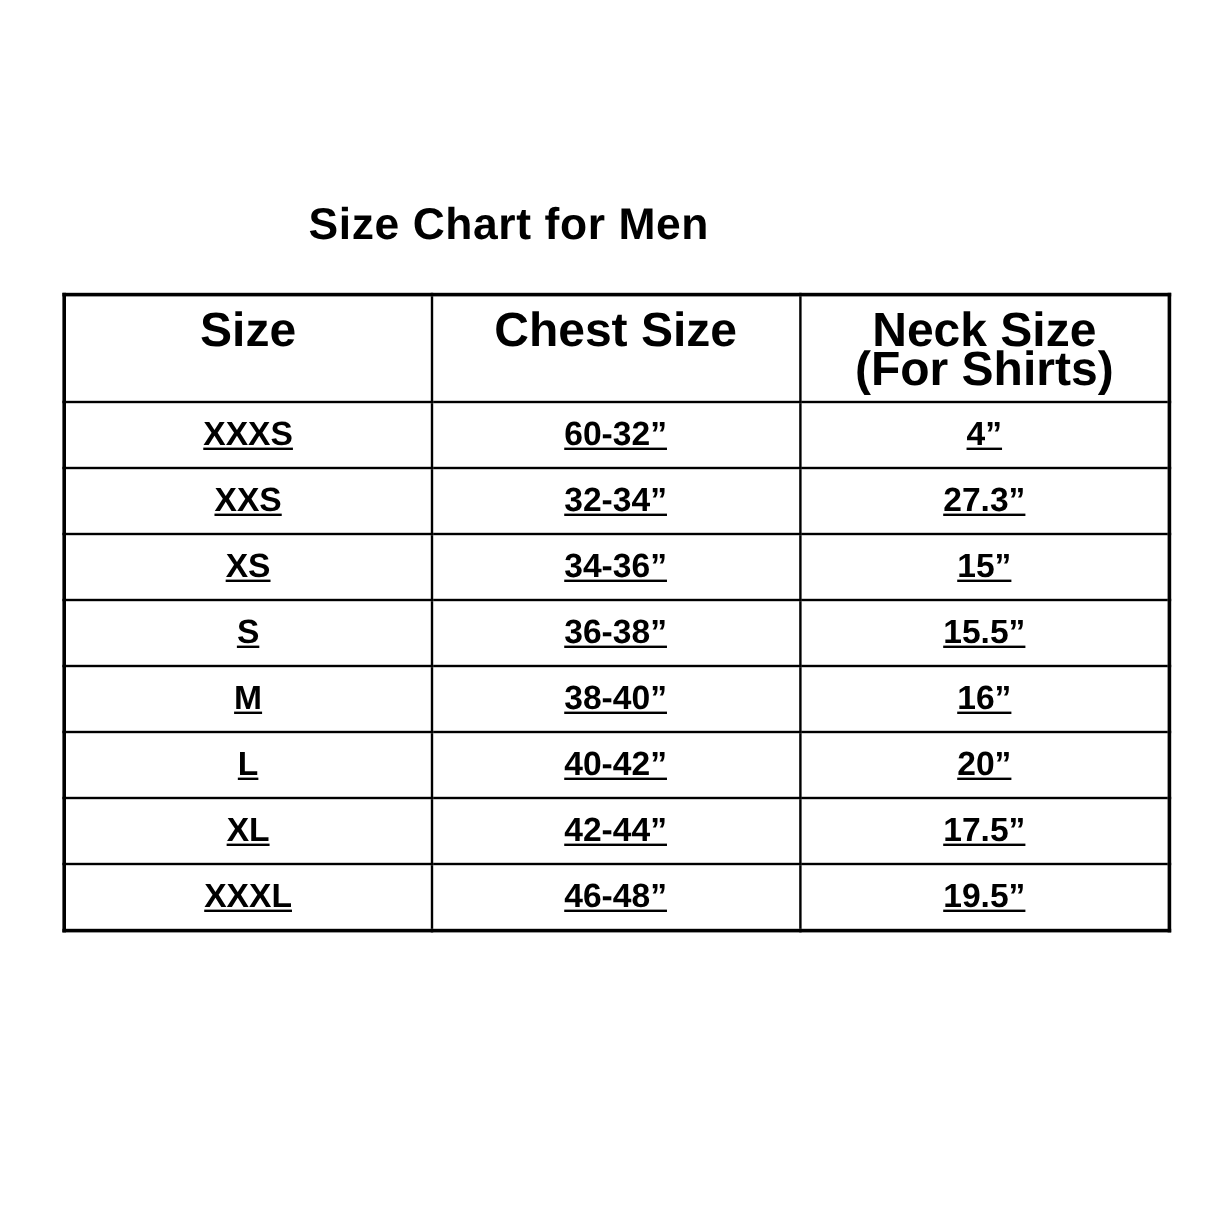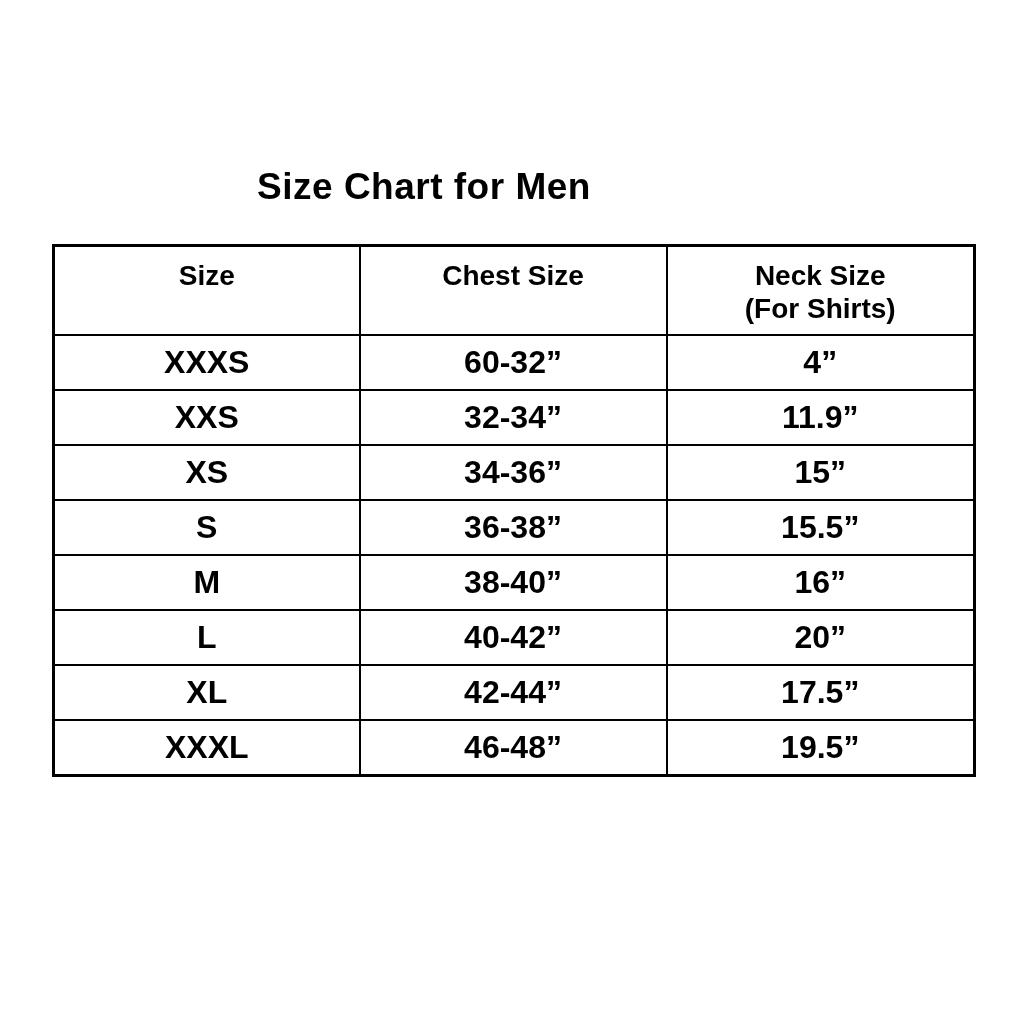--- a/index.html
+++ b/index.html
@@ -38,29 +38,30 @@
   table.size-chart th,
   table.size-chart td {
     border: 2px solid #000000;
     text-align: center;
     font-weight: bold;
     padding: 0;
   }
   table.size-chart th {
     height: 89px;
     vertical-align: top;
-    font-size: 28px;
+    font-size: 40px;
     line-height: 33px;
     padding-top: 12px;
     box-sizing: border-box;
   }
   table.size-chart td {
     height: 53px;
     vertical-align: middle;
-    font-size: 32px;
+    font-size: 28px;
+    text-decoration: underline;
   }
   col.c1 { width: 306px; }
   col.c2 { width: 307px; }
   col.c3 { width: 308px; }
 </style>
 </head>
 <body>
 
 <div class="page-title">Size Chart for Men</div>
 
@@ -86,21 +87,21 @@
   </thead>
   <tbody>
     <tr>
       <td>XXXS</td>
       <td>60-32”</td>
       <td>4”</td>
     </tr>
     <tr>
       <td>XXS</td>
       <td>32-34”</td>
-      <td>11.9”</td>
+      <td>27.3”</td>
     </tr>
     <tr>
       <td>XS</td>
       <td>34-36”</td>
       <td>15”</td>
     </tr>
     <tr>
       <td>S</td>
       <td>36-38”</td>
       <td>15.5”</td>

